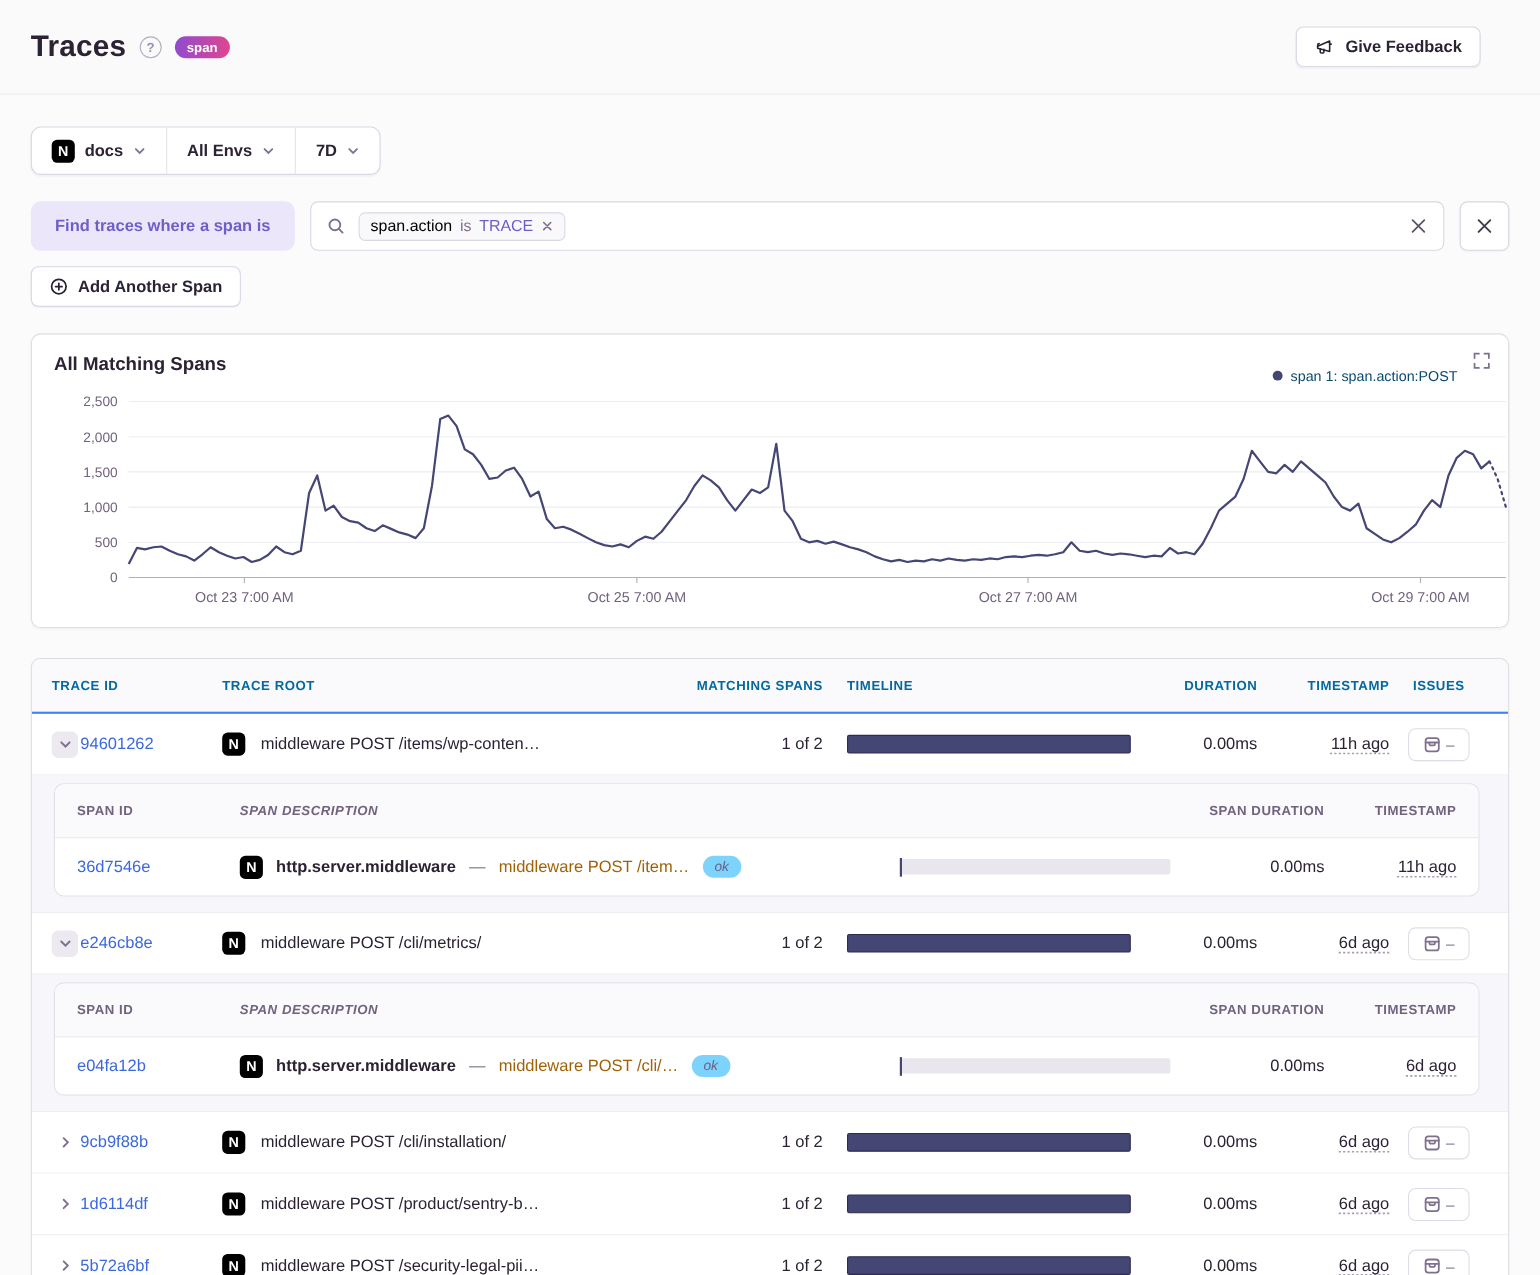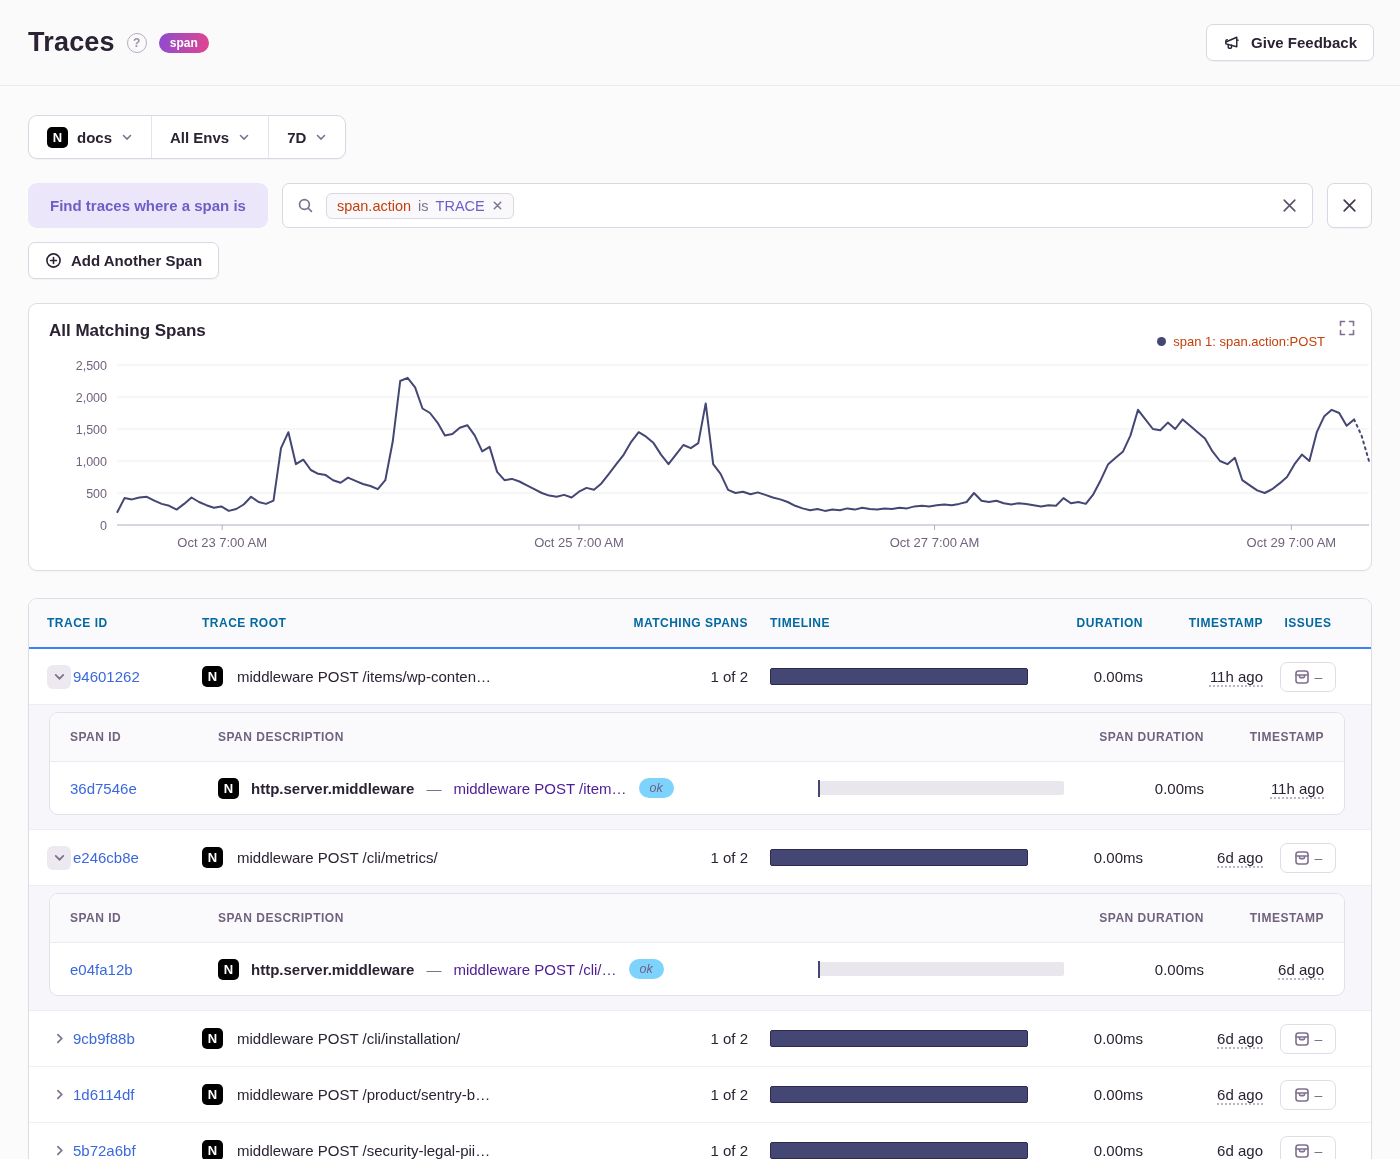--- a/index.html
+++ b/index.html
@@ -4,21 +4,21 @@
 <style>
   * { margin:0; padding:0; box-sizing:border-box; }
   html,body { width:1400px; height:1159px; overflow:hidden; }
   body {
     font-family:"Liberation Sans","DejaVu Sans",sans-serif;
     background:#fbfbfc; color:#2b2233; position:relative;
   }
   
   .page-header{
     height:86px; display:flex; align-items:center; justify-content:space-between;
-    padding:0 26px 0 28px; border-bottom:1px solid #eceaef; background:#fafafa;
+    padding:0 54px 0 28px; border-bottom:1px solid #eceaef; background:#fafafa;
   }
   .header-left{ display:flex; align-items:center; gap:12px; }
   .page-title{ font-size:27px; font-weight:700; letter-spacing:.2px; color:#2b2233; }
   .help-icon{
     width:20px; height:20px; border:1.5px solid #b7adc6; border-radius:50%;
     display:flex; align-items:center; justify-content:center;
     font-size:12px; font-weight:700; color:#9a8fae; cursor:pointer;
   }
   .beta-badge{
     background:linear-gradient(96deg,#8e4bd0,#e1458f);
@@ -57,41 +57,41 @@
     border-radius:9px; display:flex; align-items:center; padding:0 22px; height:45px;
   }
   .search-box{
     flex:1; background:#fff; border:1px solid #dcd6e4; border-radius:7px; height:45px;
     display:flex; align-items:center; padding:0 14px; gap:12px; cursor:text;
   }
   .token-chip{
     display:inline-flex; align-items:center; gap:7px; background:#f9f8fb;
     border:1px solid #ddd7e4; border-radius:6px; padding:4px 10px; font-size:14.5px;
   }
-  .token-key{ color:#c2410c; }
+  .token-key{ color:#000000; }
   .token-op{ color:#80708f; }
   .token-val{ color:#6d5fc7; }
   .chip-x{ cursor:pointer; display:flex; }
   .search-clear{ margin-left:auto; cursor:pointer; display:flex; }
   .close-square{
     width:45px; height:45px; display:flex; align-items:center; justify-content:center;
     justify-self:flex-end;
   }
   .add-span-row{ margin-top:14px; }
   .add-span-btn{ padding:9px 16px; }
   
   .panel{
     background:#fff; border:1px solid #e0dce5; border-radius:9px;
     box-shadow:0 1px 2px rgba(43,34,51,.03);
   }
   .chart-panel{ margin-top:24px; position:relative; padding:17px 20px 10px 20px; height:268px; }
   .chart-title{ font-size:17px; font-weight:700; color:#2b2233; }
   .chart-legend{
     position:absolute; top:30px; right:46px; display:flex; align-items:center; gap:7px;
-    font-size:13px; color:#c2410c; cursor:pointer;
+    font-size:13px; color:#0c4a6e; cursor:pointer;
   }
   .legend-dot{ width:9px; height:9px; border-radius:50%; background:#444674; }
   .expand-icon{ position:absolute; top:16px; right:16px; cursor:pointer; display:flex; }
   .chart-svg-wrap{ margin-top:14px; }
   svg text{ font-family:"Liberation Sans","DejaVu Sans",sans-serif; }
   
   .table-panel{ margin-top:27px; overflow:hidden; border-radius:9px 9px 0 0; border-bottom:none; }
   .t-head, .t-row{
     display:grid;
     grid-template-columns:155px minmax(0,1fr) 115px 290px 105px 120px 90px;
@@ -126,26 +126,26 @@
   .sub-panel{ background:#fff; border:1px solid #e4e0e9; border-radius:9px; overflow:hidden; }
   .s-head, .s-row{
     display:grid;
     grid-template-columns:148px minmax(0,1fr) 260px 130px 120px;
     align-items:center; padding:0 20px;
   }
   .s-head{
     height:49px; background:#faf9fb; border-bottom:1px solid #eceaef;
     font-size:12px; font-weight:700; letter-spacing:.5px; color:#71627e;
   }
-  .s-head .desc-h{ grid-column:2 / 4; }
+  .s-head .desc-h{ grid-column:2 / 4;font-style:italic; }
   .s-row{ height:52px; font-size:15px; }
   .desc-cell{ display:flex; align-items:center; gap:12px; min-width:0; }
   .op-name{ font-weight:700; white-space:nowrap; }
   .desc-sep{ color:#80708f; }
-  .desc-text{ color:#4c1d95; white-space:nowrap; overflow:hidden; }
+  .desc-text{ color:#a16207; white-space:nowrap; overflow:hidden; }
   .ok-pill{
     background:#7dd3fc; color:#6e6087; font-size:12.5px; font-weight:500;
     border-radius:20px; padding:3px 11px; flex:none;font-style:italic;
   }
   .span-timeline{ padding:0 10px 0 4px; display:flex; align-items:center; }
   .span-tick{ width:2px; height:17px; background:#444674; flex:none; }
   .span-bar{ height:14px; background:#e9e6ed; flex:1; border-radius:0 2px 2px 0; }
 </style>
 </head>
 <body>

